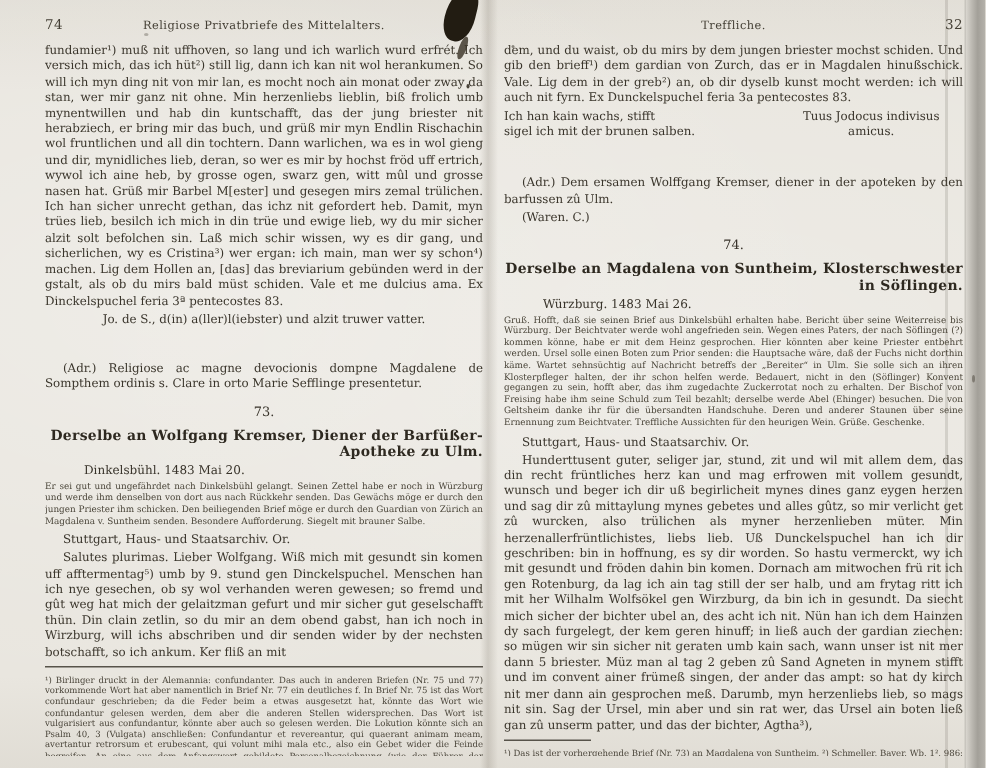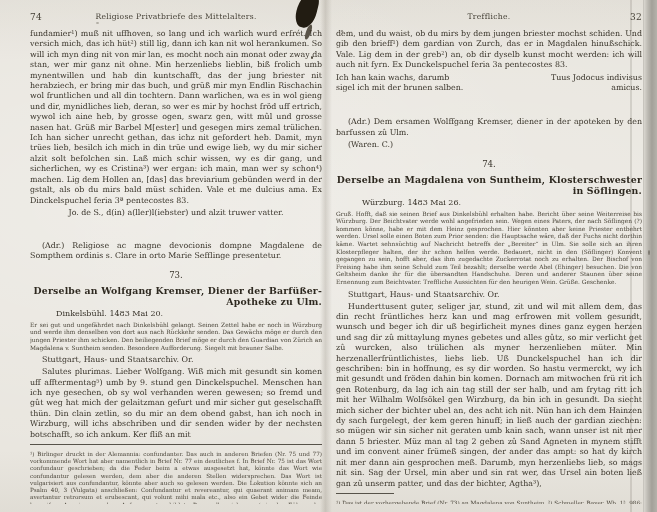--- a/index.html
+++ b/index.html
@@ -29,21 +29,21 @@
     font-size:7.9px;line-height:10.4px;text-align:justify;
     text-indent:0;margin:0 0 2px 0;color:#3a352b;
   }
   .indented{text-indent:12px;}
   .hang{padding-left:0;text-indent:12px;margin-top:24px;}
 
   .sigline{font-size:7.9px;text-align:center;margin:1px 0 2px 0;}
 
   .signoff-row{display:flex;justify-content:space-between;font-size:7.9px;line-height:10.4px;margin:1px 0 2px 0;}
   .signoff-left{width:56%;}
-  .signoff-right{width:40%;text-align:right;}
+  .signoff-right{width:40%;text-align:center;}
 
   .letterno{text-align:center;font-size:8.6px;margin:8px 0 5px 0;}
   .lettertitle{
     text-align:right;font-size:9.3px;font-weight:bold;letter-spacing:0.2px;
     margin:0 0 2px 0;color:#2e2920;
   }
   .dateline{font-size:8px;margin:0 0 4px 26px;}
 
   .smallprint{
     font-size:5.9px;line-height:7.6px;text-align:justify;
@@ -118,21 +118,21 @@
   <div class="pagehead">
     <span class="pageno"></span>
     <span class="runtitle">Treffliche.</span>
     <span class="pageno">32</span>
   </div>
 
   <p class="bodytext">dem, und du waist, ob du mirs by dem jungen briester mochst schiden.  Und gib den brieff¹) dem gardian von Zurch, das er in Magdalen hinußschick.  Vale. Lig dem in der greb²) an, ob dir dyselb kunst mocht werden: ich will auch nit fyrn.   Ex Dunckelspuchel feria 3a pentecostes 83.</p>
 
   <div class="signoff-row">
     <span class="signoff-left">
-      <span>Ich han kain wachs, darumb</span><br>
+      <span>Ich han kain wachs, stifft</span><br>
       <span>sigel ich mit der brunen salben.</span>
     </span>
     <span class="signoff-right">
       <span>Tuus Jodocus indivisus</span><br>
       <span>amicus.</span>
     </span>
   </div>
 
   <p class="bodytext hang">(Adr.)  Dem ersamen Wolffgang Kremser, diener in der apoteken by den barfussen zû Ulm.</p>
   <p class="bodytext indented">(Waren. C.)</p>

